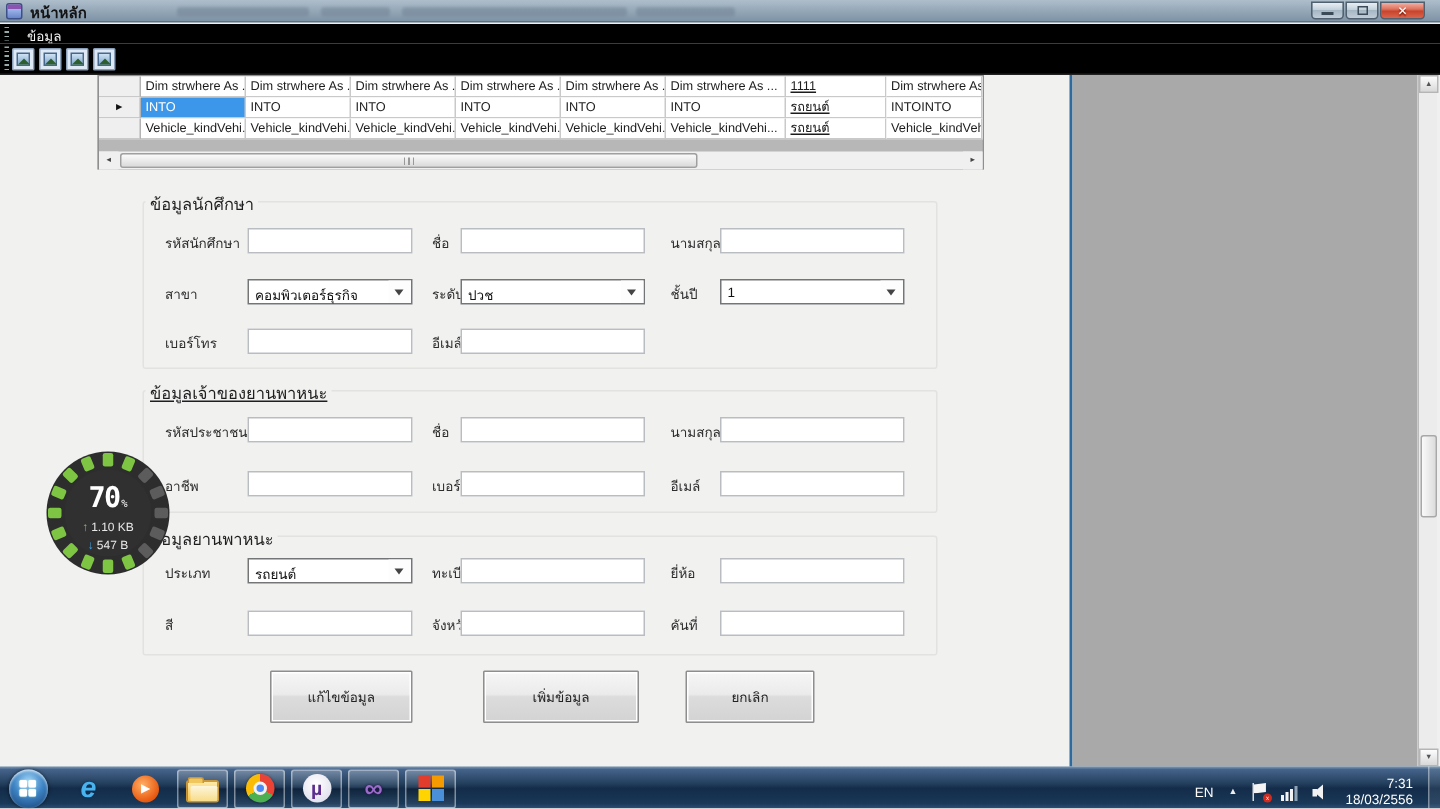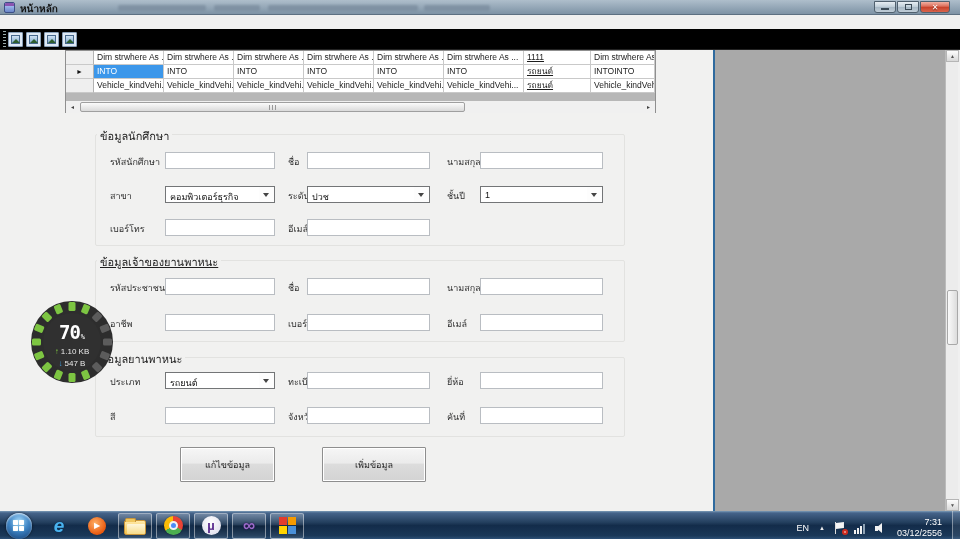--- a/index.html
+++ b/index.html
@@ -162,20 +162,24 @@
         <span class="wc">
             <span class="bar"></span>
           </span>
         <span class="wc">
             <span class="box"></span>
           </span>
         <span class="wc close">✕</span>
       </div>
     </div>
 
+    <div class="menubar">
+      <span class="grip"></span>
+      <span class="menu-item">ข้อมูล</span>
+    </div>
 
     <div class="toolbar">
       <span class="grip"></span>
       <span class="tool-btn tb1">
           <span class="img-icon"></span>
         </span>
       <span class="tool-btn tb2">
           <span class="img-icon"></span>
         </span>
       <span class="tool-btn tb3">
@@ -312,20 +316,21 @@
         <span class="flbl p1">สี</span>
         <input class="ftxt f1" style="">
         <span class="flbl p2">จังหวัด</span>
         <input class="ftxt f2" style="">
         <span class="flbl p3">คันที่</span>
         <input class="ftxt f3" style="">
       </div>
 
       <button class="fbtn btn1">แก้ไขข้อมูล</button>
       <button class="fbtn btn2">เพิ่มข้อมูล</button>
+      <button class="fbtn btn3">ยกเลิก</button>
 
       <div class="gauge">
         <svg width="84" height="84" viewBox="0 0 84 84">
           <circle cx="42" cy="42" r="41" fill="#2d2d2d"></circle>
           <rect class="seg-on" x="38.5" y="2" width="7" height="9" rx="1.5" transform="rotate(0,42,42)"></rect>
           <rect class="seg-on" x="38.5" y="2" width="7" height="9" rx="1.5" transform="rotate(22.5,42,42)"></rect>
           <rect class="seg-off" x="38.5" y="2" width="7" height="9" rx="1.5" transform="rotate(45,42,42)"></rect>
           <rect class="seg-off" x="38.5" y="2" width="7" height="9" rx="1.5" transform="rotate(67.5,42,42)"></rect>
           <rect class="seg-off" x="38.5" y="2" width="7" height="9" rx="1.5" transform="rotate(90,42,42)"></rect>
           <rect class="seg-off" x="38.5" y="2" width="7" height="9" rx="1.5" transform="rotate(112.5,42,42)"></rect>
@@ -402,18 +407,18 @@
         </span>
       <span class="net-ic">
           <span class="b1"></span>
           <span class="b2"></span>
           <span class="b3"></span>
           <span class="b4"></span>
         </span>
       <span class="spk-ic"></span>
       <div class="clock">
         <div>7:31</div>
-        <div>03/12/2556</div>
+        <div>18/03/2556</div>
       </div>
     </div>
   </div>
   <div class="show-desktop"></div>
 </div>
 
 </body></html>

